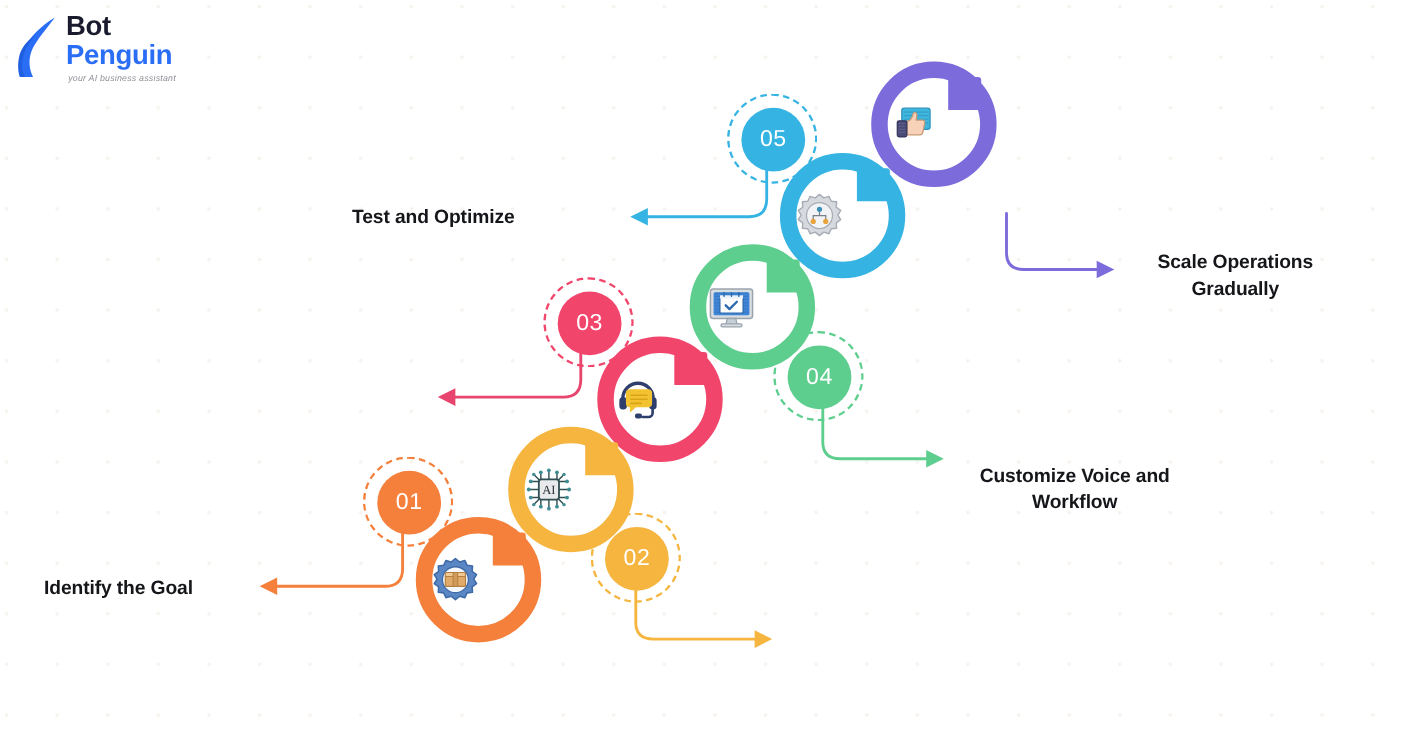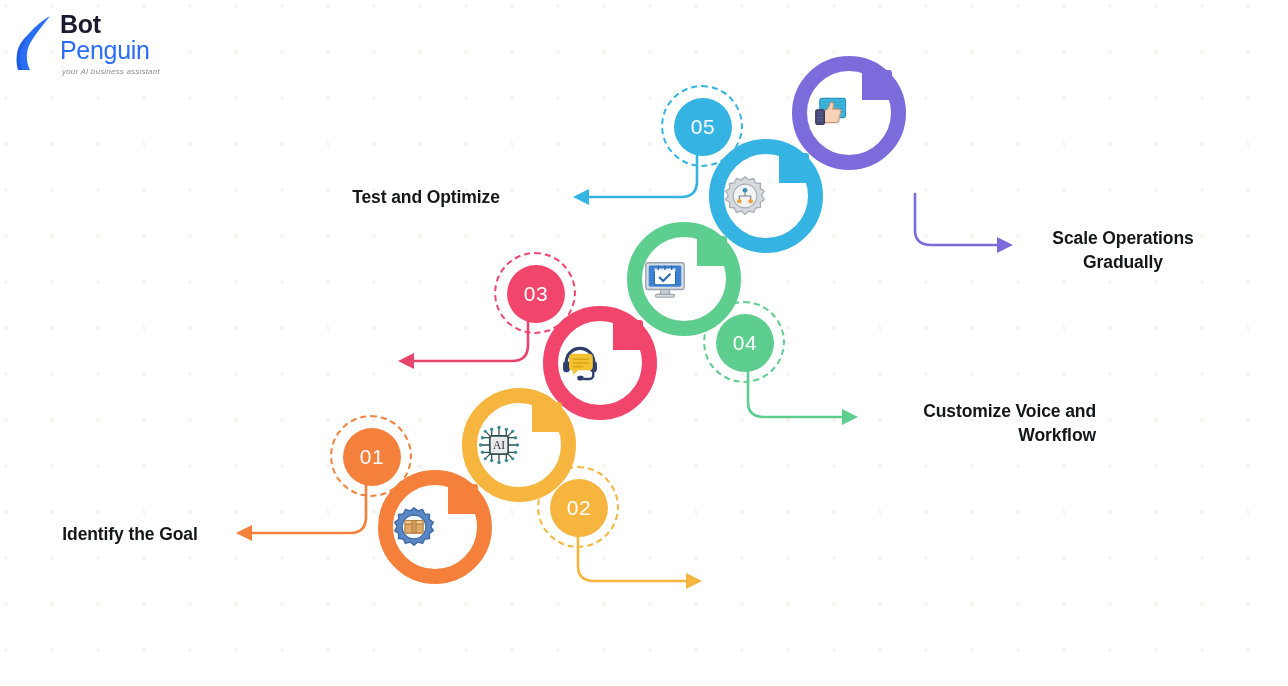--- a/index.html
+++ b/index.html
@@ -19,21 +19,21 @@
   }
 
   
   .logo{position:absolute;left:16px;top:10px;width:220px;height:70px;}
   .logo-bird{position:absolute;left:0;top:6px;width:40px;height:54px;}
   .logo-text{position:absolute;left:44px;top:2px;}
   .logo-bot{
     font-size:25px;font-weight:bold;color:#1b1b2f;line-height:25px;letter-spacing:-.3px;
   }
   .logo-penguin{
-    font-size:25px;font-weight:normal;color:#2b6ef6;line-height:27px;letter-spacing:-.3px;
+    font-size:25px;font-weight:bold;color:#2b6ef6;line-height:27px;letter-spacing:-.3px;
   }
   .logo-tagline{
     position:absolute;left:46px;top:57px;
     font-size:8px;color:#8e8e96;font-style:italic;letter-spacing:.2px;
   }
 
   
   .ring{
     position:absolute;width:114px;height:114px;border-radius:50%;
     box-sizing:border-box;
@@ -80,21 +80,21 @@
   .conn svg{display:block;overflow:visible;}
 
   
   .label{
     position:absolute;
     color:#15161a;
     font-size:17.5px;font-weight:bold;line-height:24px;
     letter-spacing:-.1px;
     white-space:pre-line;
   }
-  .label.right{text-align:center;}
+  .label.right{text-align:left;}
   .label.left{text-align:left;}
   .label.center{text-align:center;}
 </style>
 </head>
 <body>
 
 <div id="stage">
 
   <div class="logo">
     <svg class="logo-bird" viewBox="0 0 40 54">
@@ -302,21 +302,21 @@
           <path d="M11 23 h6 M11 26 h6 M11 29 h6 M11 32 h6"></path>
         </g>
       </svg>
     </div>
   </div>
 
   <div class="label right" style="left:40px;top:522px;width:180px;">Identify the Goal</div>
 
 
 
-  <div class="label center" style="left:858px;top:399px;width:238px;text-align:right;">Customize Voice and
+  <div class="label center" style="left:858px;top:420px;width:238px;">Customize Voice and
 Workflow</div>
 
   <div class="label right" style="left:320px;top:185px;width:212px;">Test and Optimize</div>
 
   <div class="label center" style="left:1004px;top:226px;width:238px;">Scale Operations
 Gradually</div>
 
 </div>
 
 </body></html>

